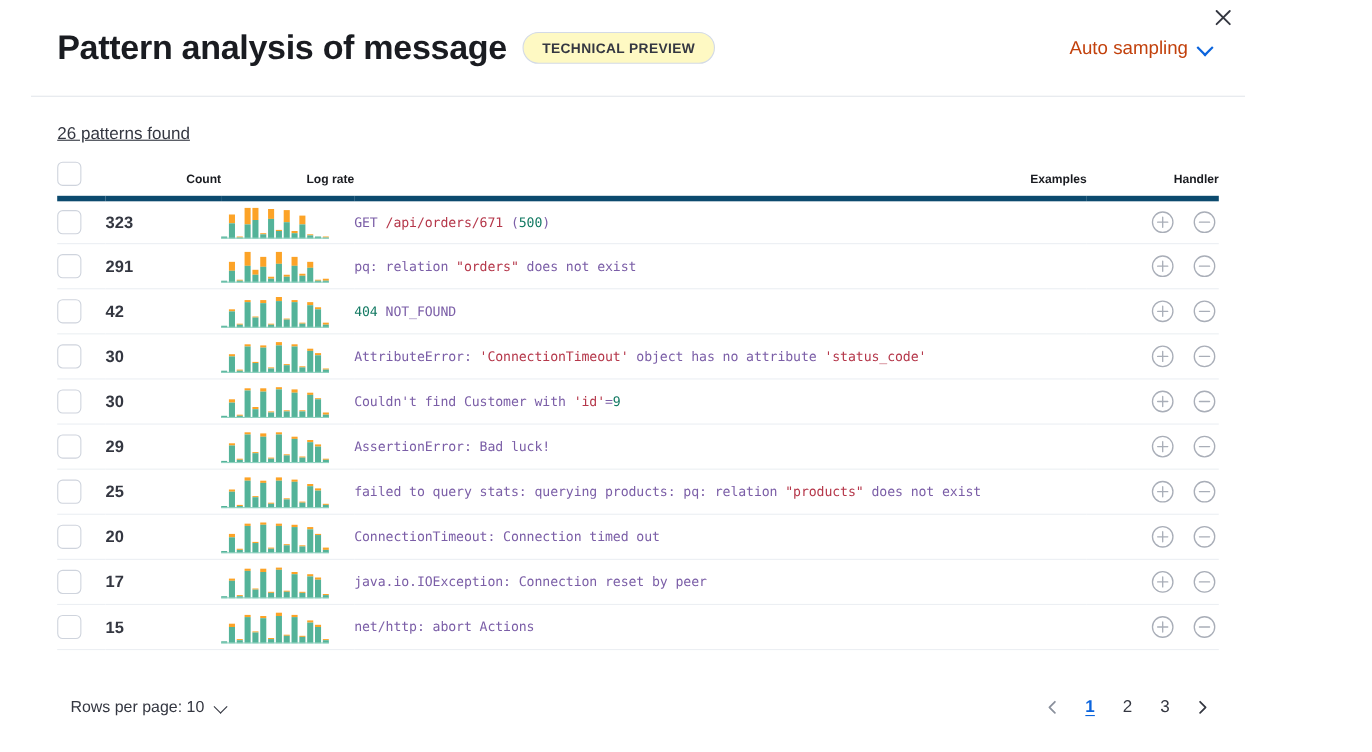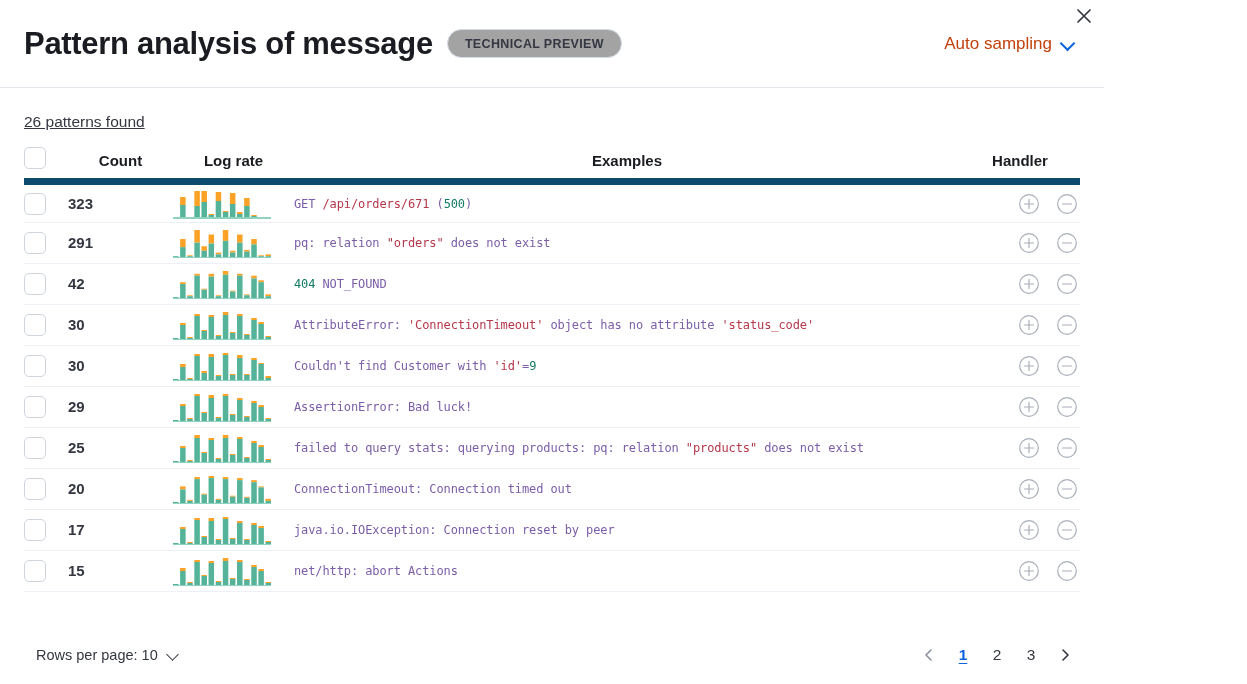--- a/index.html
+++ b/index.html
@@ -3,21 +3,21 @@
 <meta charset="utf-8">
 <style>
   * { box-sizing: border-box; }
   html, body {
     margin: 0; padding: 0;
     width: 1247px; height: 684px;
     background: #ffffff;
     font-family: "Liberation Sans", sans-serif;
     -webkit-font-smoothing: antialiased;
   }
-  .page { position: relative; width: 1104px; height: 684px; overflow: hidden; background:#fff; }
+  .page { position: relative; width: 1104px; height: 684px; overflow: hidden; background:#fff;margin-left:28px; }
 
   
   .header {
     position: relative;
     height: 88px;
     border-bottom: 1px solid #e3e6ec;
     padding: 0 24px;
     display: flex;
     align-items: center;
   }
@@ -30,21 +30,21 @@
     white-space: nowrap;
   }
   .badge {
     border: 1px solid #d3dae6;
     border-radius: 999px;
     padding: 7px 17px 6px;
     font-size: 12.5px;
     font-weight: 700;
     letter-spacing: 0.35px;
     color: #343741;
-    background: #a3a3a3;
+    background: #fef9c3;
     white-space: nowrap;
   }
   .header-right {
     margin-left: auto;
     display: flex;
     align-items: center;
     gap: 9px;
     color: #c2410c;
     font-size: 17px;
     cursor: pointer;
@@ -79,26 +79,26 @@
     padding: 25px 0 16px 0;
     text-decoration: underline;
   }
 
   table.patterns {
     width: 100%;
     border-collapse: collapse;
     table-layout: fixed;
   }
   table.patterns th {
-    text-align: center;
-    font-size: 15px;
+    text-align: right;
+    font-size: 11px;
     font-weight: 700;
     color: #1a1c21;
     padding: 0 0 9px 0;
-    border-bottom: 7px solid #0c4a6e;
+    border-bottom: 5px solid #0c4a6e;
     vertical-align: bottom;
   }
   col.c-check { width: 44px; }
   col.c-count { width: 105px; }
   col.c-rate  { width: 121px; }
   col.c-ex    { width: auto; }
   col.c-act   { width: 120px; }
 
   th.th-actions { text-align: right; padding-right: 14px; }
 
@@ -156,21 +156,21 @@
     display: inline-block;
     width: 26px; height: 26px;
     margin-left: 12px;
     cursor: pointer;
     vertical-align: middle;
   }
 
   
   .footer {
     position: absolute;
-    left: 0; right: 0; bottom: 0;
+    left: 0; right: 0; bottom: 12px;
     height: 58px;
     padding: 0 24px 0 36px;
     display: flex;
     align-items: center;
   }
   .rows-per-page {
     display: flex; align-items: center; gap: 9px;
     font-size: 14.5px; color: #343741; cursor: pointer;
   }
   .chev-down-sm { width: 13px; height: 13px; position: relative; display:inline-block; }

